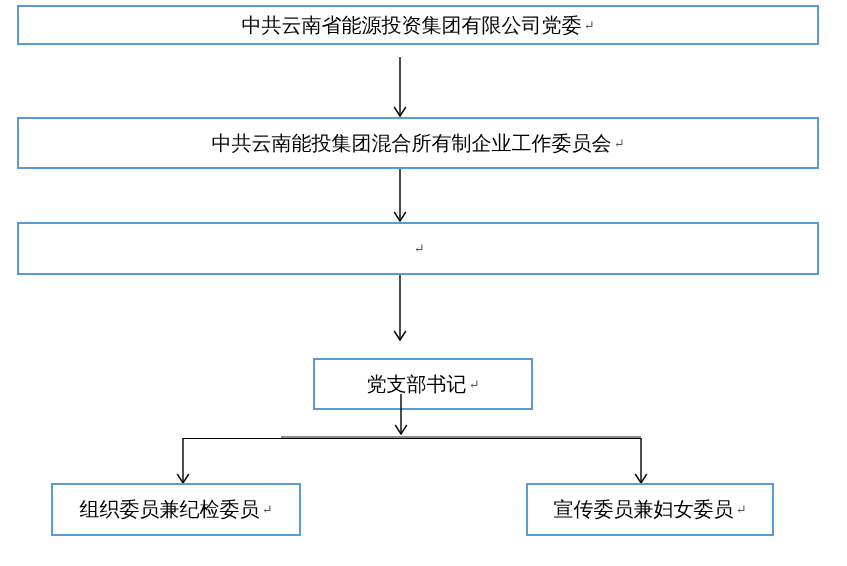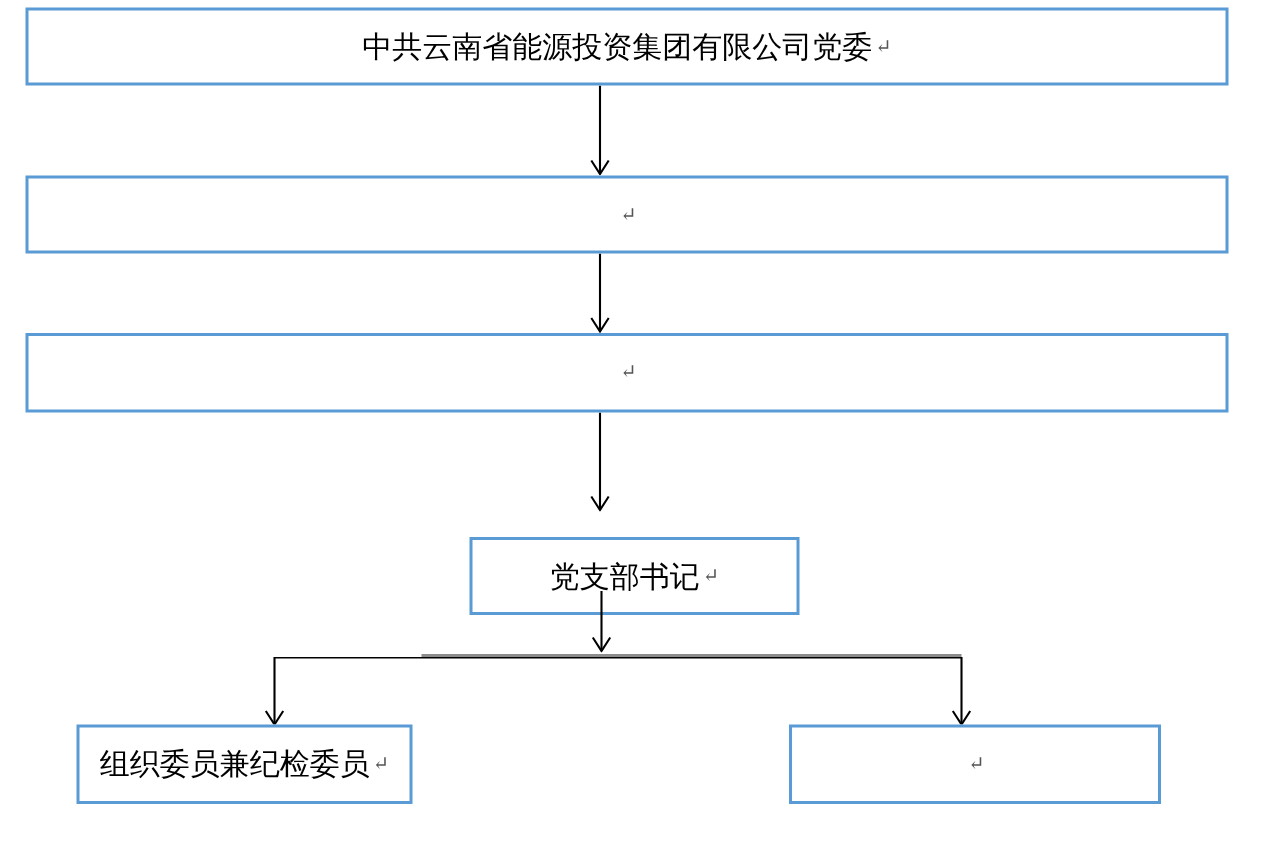--- a/index.html
+++ b/index.html
@@ -42,43 +42,44 @@
   .hline {
     position: absolute;
     background: var(--connector);
     height: 1.5px;
   }
   .hline-overlap {
     position: absolute;
     background: var(--connector-overlap);
     height: 2px;
   }
-  #box1 { left: 17px;  top: 5px;   width: 802px; height: 52px; }
+  #box1 { left: 17px;  top: 5px;   width: 802px; height: 40px; }
   #box2 { left: 17px;  top: 117px; width: 802px; height: 52px; }
   #box3 { left: 17px;  top: 222px; width: 802px; height: 53px; }
   #box4 { left: 313px; top: 342px; width: 220px; height: 52px; margin-top: 16px; }
-  #box5 { left: 51px;  top: 483px; width: 224px; height: 53px; }
+  #box5 { left: 51px;  top: 483px; width: 250px; height: 53px; }
   #box6 { left: 526px; top: 483px; width: 248px; height: 53px; }
 </style>
 </head>
 <body>
 
 <div class="canvas">
 
   <div class="node" id="box1">
     <span>中共云南省能源投资集团有限公司党委</span>
       <span class="rm">↵</span>
   </div>
 
   <svg class="varrow" style="left:393px; top:57px;" width="14" height="60" viewBox="0 0 14 60">
     <line x1="7" y1="0" x2="7" y2="58.5" stroke="currentColor" stroke-width="1.4"></line>
     <path d="M1.2 50 L7 59 L12.8 50" fill="none" stroke="currentColor" stroke-width="1.4"></path>
   </svg>
 
   <div class="node" id="box2">
+    <span>中共云南能投集团混合所有制企业工作委员会</span>
       <span class="rm">↵</span>
   </div>
 
   <svg class="varrow" style="left:393px; top:169px;" width="14" height="53" viewBox="0 0 14 53">
     <line x1="7" y1="0" x2="7" y2="51.5" stroke="currentColor" stroke-width="1.4"></line>
     <path d="M1.2 43 L7 52 L12.8 43" fill="none" stroke="currentColor" stroke-width="1.4"></path>
   </svg>
 
   <div class="node" id="box3">
       <span class="rm">↵</span>
@@ -111,16 +112,17 @@
     <line x1="7" y1="0" x2="7" y2="44.5" stroke="currentColor" stroke-width="1.4"></line>
     <path d="M1.2 36 L7 45 L12.8 36" fill="none" stroke="currentColor" stroke-width="1.4"></path>
   </svg>
 
   <div class="node" id="box5">
     <span>组织委员兼纪检委员</span>
       <span class="rm">↵</span>
   </div>
 
   <div class="node" id="box6">
+    <span>宣传委员兼妇女委员</span>
       <span class="rm">↵</span>
   </div>
 
 </div>
 
 </body></html>

